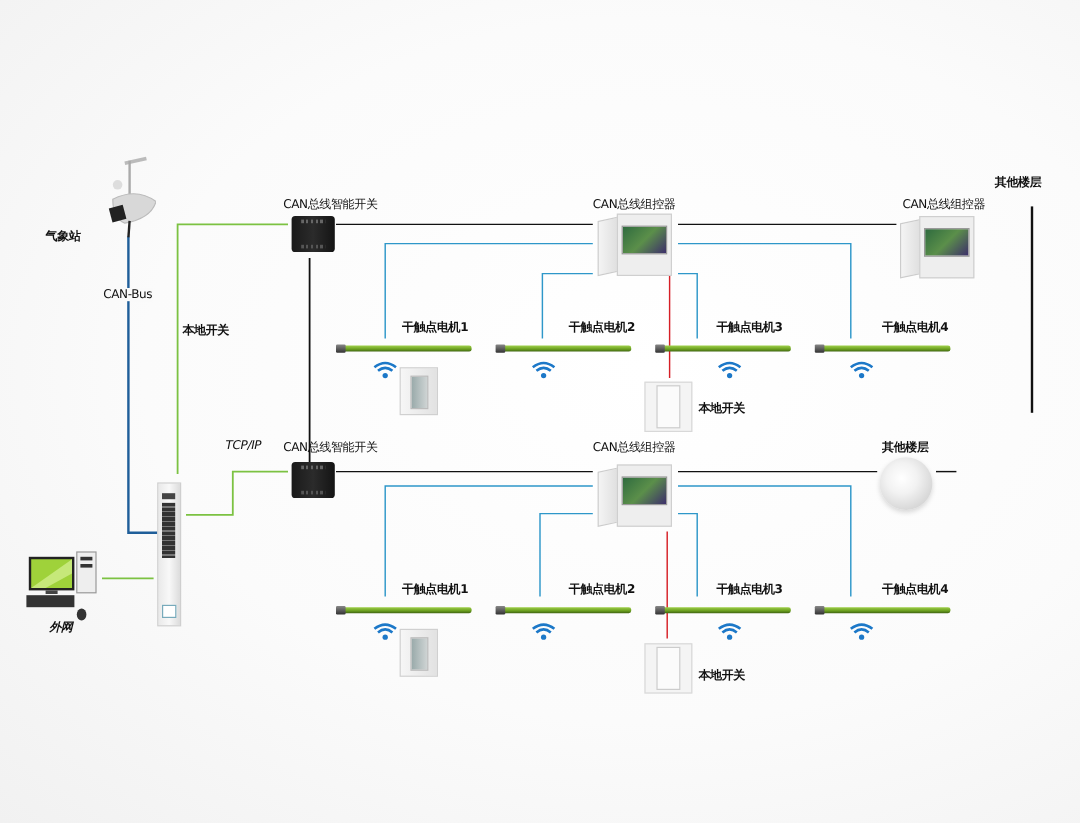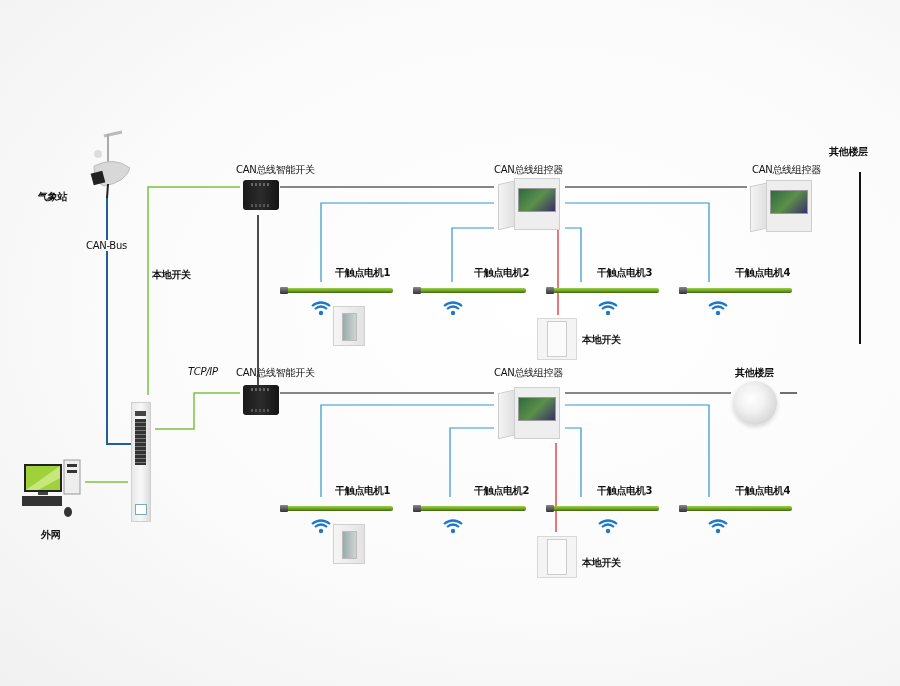--- a/index.html
+++ b/index.html
@@ -93,21 +93,21 @@
     <polygon points="6,8 40,8 40,32 6,32" fill="#9fd23a"></polygon>
     <polygon points="6,32 40,8 40,20 18,32" fill="#c6e87a"></polygon>
     <rect x="18" y="34" width="10" height="3" fill="#444"></rect>
     <rect x="2" y="38" width="40" height="10" fill="#333"></rect>
     <rect x="44" y="2" width="16" height="34" fill="#eee" stroke="#999"></rect>
     <rect x="47" y="6" width="10" height="3" fill="#333"></rect>
     <rect x="47" y="12" width="10" height="3" fill="#333"></rect>
     <ellipse cx="48" cy="54" rx="4" ry="5" fill="#333"></ellipse>
   </svg>
 </div>
-<div class="lbl" style="left:41px;top:528px;">外网</div>
+<div class="lbl" style="left:41px;top:516px;font-style:italic;">外网</div>
 
 <div class="lbl" style="left:236px;top:163px;font-weight:normal;">CAN总线智能开关</div>
 <div class="relay" style="left:243px;top:180px;"></div>
 
 <div class="lbl" style="left:494px;top:163px;font-weight:normal;">CAN总线组控器</div>
 <div class="ctrl" style="left:498px;top:178px;">
     <div class="lid"></div>
     <div class="box"></div>
     <div class="pcb"></div>
   </div>

